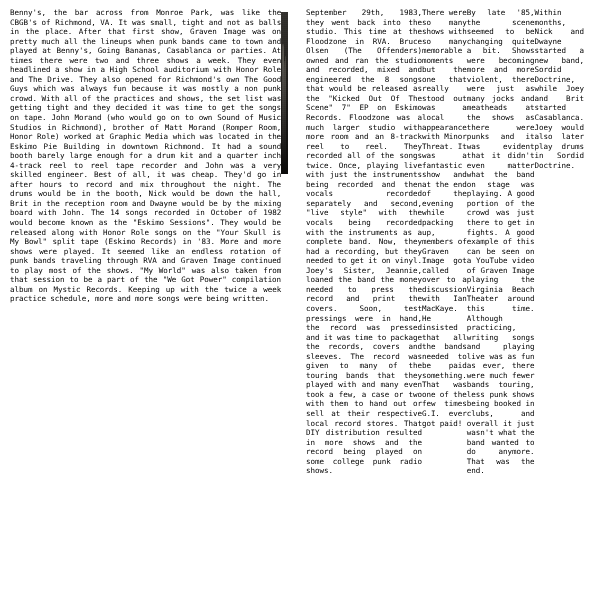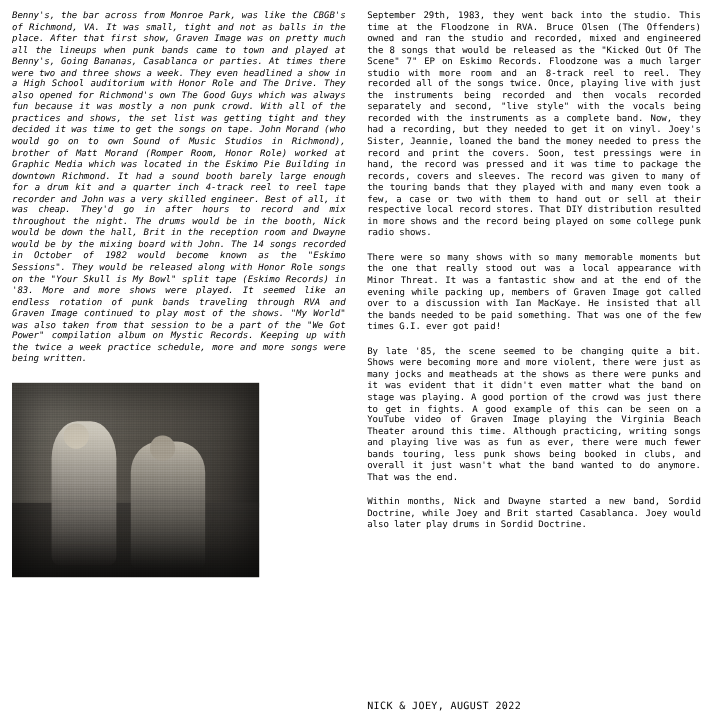--- a/index.html
+++ b/index.html
@@ -26,26 +26,25 @@
     flex-direction: row;
     gap: 18px;
     height: 100%;
   }
   .col {
     width: 278px;
     position: relative;
   }
   .col-left {
     display: flex;
-    flex-direction: column;
-    font-style: italic;
+    flex-direction: row;
   }
   .col-right {
     display: flex;
-    flex-direction: column;
+    flex-direction: row;
   }
   p.body-text {
     margin: 0 0 11px 0;
     font-size: 7.55px;
     line-height: 9.55px;
     text-align: justify;
     letter-spacing: -0.05px;
     word-spacing: -0.2px;
     font-family: "DejaVu Sans Mono", monospace;
   }
@@ -164,17 +163,16 @@
           <div class="vignette"></div>
         </div>
       </div>
     </div>
 
     <div class="col col-right">
       <p class="body-text">September 29th, 1983, they went back into the studio. This time at the Floodzone in RVA. Bruce Olsen (The Offenders) owned and ran the studio and recorded, mixed and engineered the 8 songs that would be released as the "Kicked Out Of The Scene" 7" EP on Eskimo Records. Floodzone was a much larger studio with more room and an 8-track reel to reel. They recorded all of the songs twice. Once, playing live with just the instruments being recorded and then vocals recorded separately and second, "live style" with the vocals being recorded with the instruments as a complete band. Now, they had a recording, but they needed to get it on vinyl. Joey's Sister, Jeannie, loaned the band the money needed to press the record and print the covers. Soon, test pressings were in hand, the record was pressed and it was time to package the records, covers and sleeves. The record was given to many of the touring bands that they played with and many even took a few, a case or two with them to hand out or sell at their respective local record stores. That DIY distribution resulted in more shows and the record being played on some college punk radio shows.</p>
       <p class="body-text">There were so many shows with so many memorable moments but the one that really stood out was a local appearance with Minor Threat. It was a fantastic show and at the end of the evening while packing up, members of Graven Image got called over to a discussion with Ian MacKaye. He insisted that all the bands needed to be paid something. That was one of the few times G.I. ever got paid!</p>
       <p class="body-text">By late '85, the scene seemed to be changing quite a bit. Shows were becoming more and more violent, there were just as many jocks and meatheads at the shows as there were punks and it was evident that it didn't even matter what the band on stage was playing. A good portion of the crowd was just there to get in fights. A good example of this can be seen on a YouTube video of Graven Image playing the Virginia Beach Theater around this time. Although practicing, writing songs and playing live was as fun as ever, there were much fewer bands touring, less punk shows being booked in clubs, and overall it just wasn't what the band wanted to do anymore. That was the end.</p>
       <p class="body-text">Within months, Nick and Dwayne started a new band, Sordid Doctrine, while Joey and Brit started Casablanca. Joey would also later play drums in Sordid Doctrine.</p>
-      <div class="signature">NICK &amp; JOEY, AUGUST 2022</div>
     </div>
 
   </div>
 </div>
 
 </body></html>

